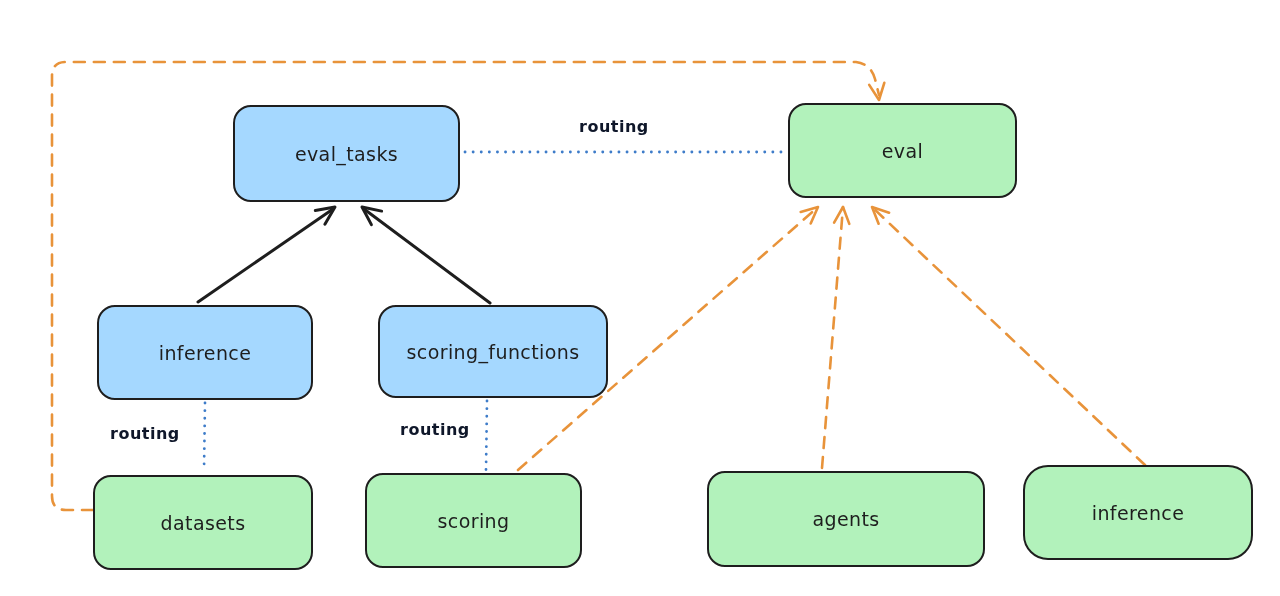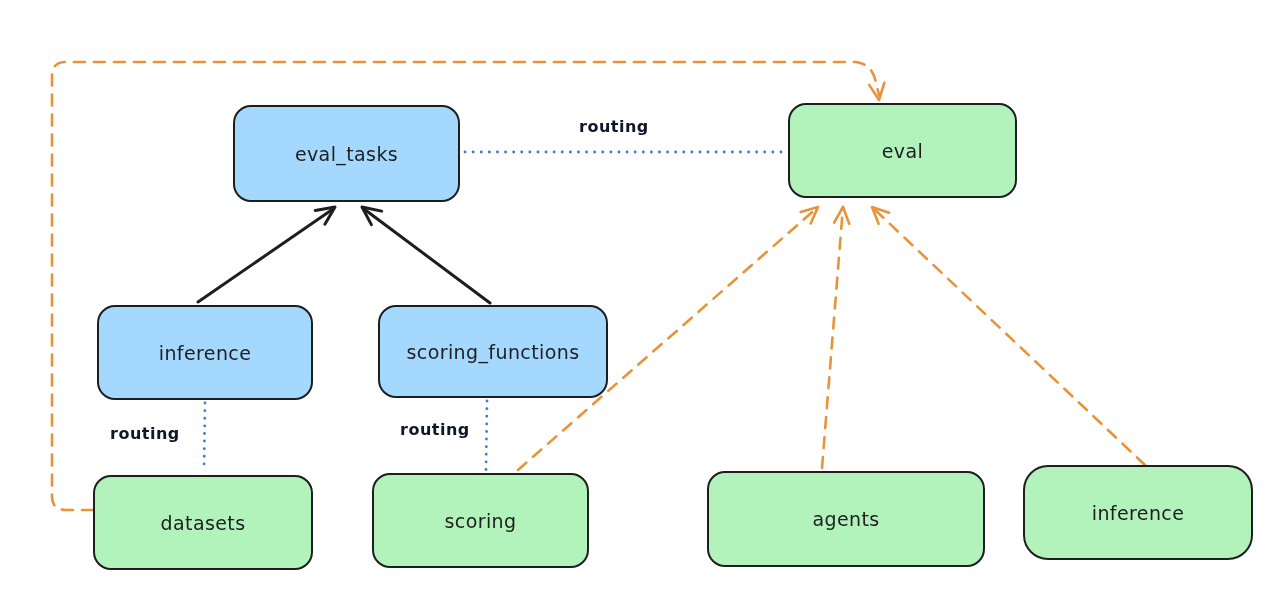--- a/index.html
+++ b/index.html
@@ -71,21 +71,21 @@
   </div>
 
   <div class="node node-blue" style="left:378px;top:305px;width:230px;height:93px;text-align:right;">
     <span>scoring_functions</span>
   </div>
 
   <div class="node node-green" style="left:93px;top:475px;width:220px;height:95px;">
     <span>datasets</span>
   </div>
 
-  <div class="node node-green" style="left:365px;top:473px;width:217px;height:95px;margin-left:7px;">
+  <div class="node node-green" style="left:365px;top:473px;width:217px;height:95px;">
     <span>scoring</span>
   </div>
 
   <div class="node node-green" style="left:707px;top:471px;width:278px;height:96px;">
     <span>agents</span>
   </div>
 
   <div class="node node-green" style="left:1023px;top:465px;width:230px;height:95px;border-radius:25px;">
     <span>inference</span>
   </div>

